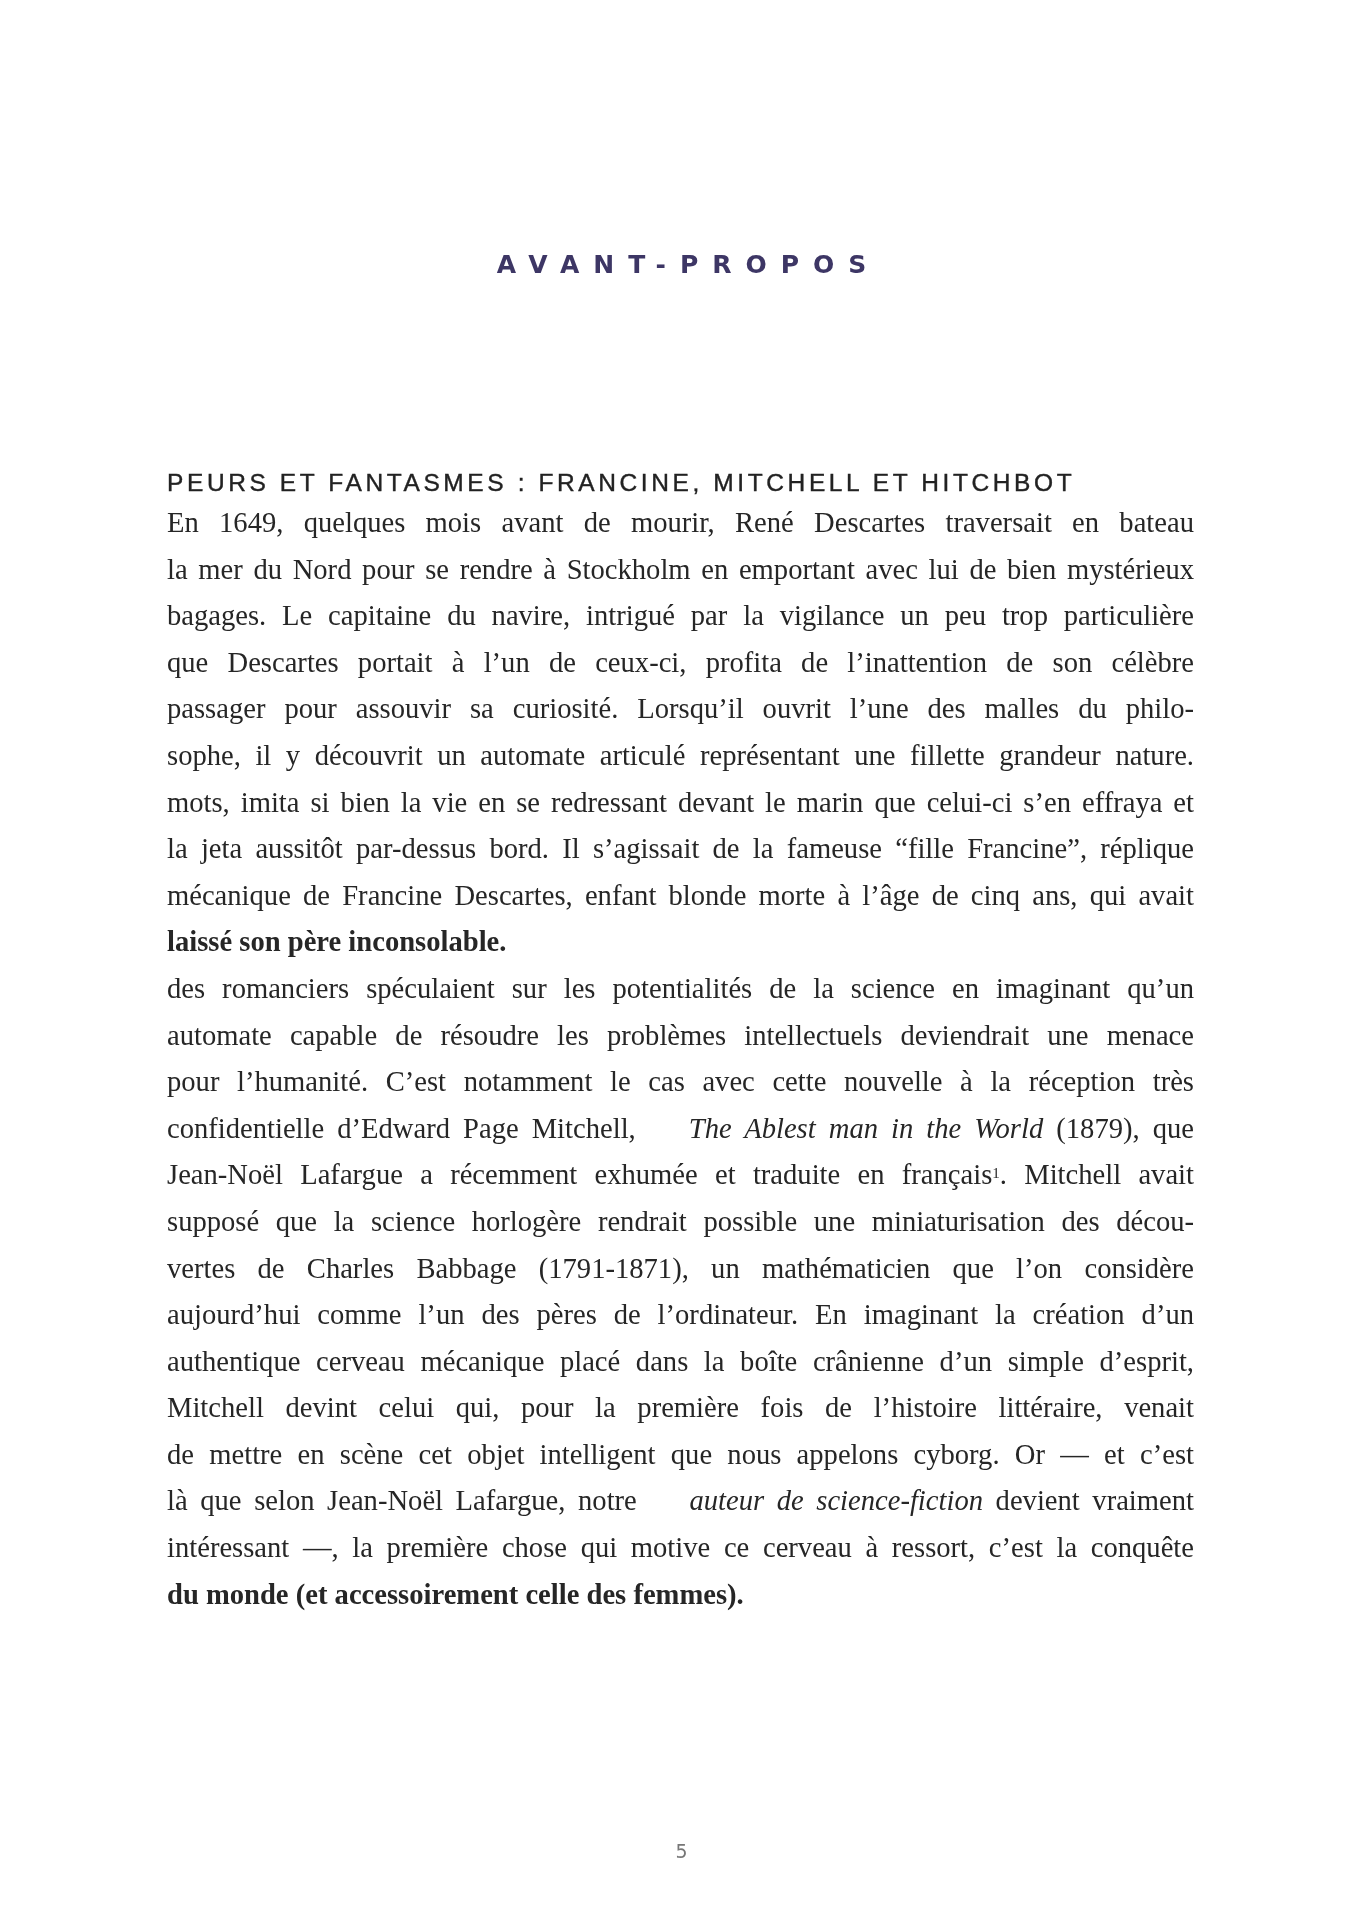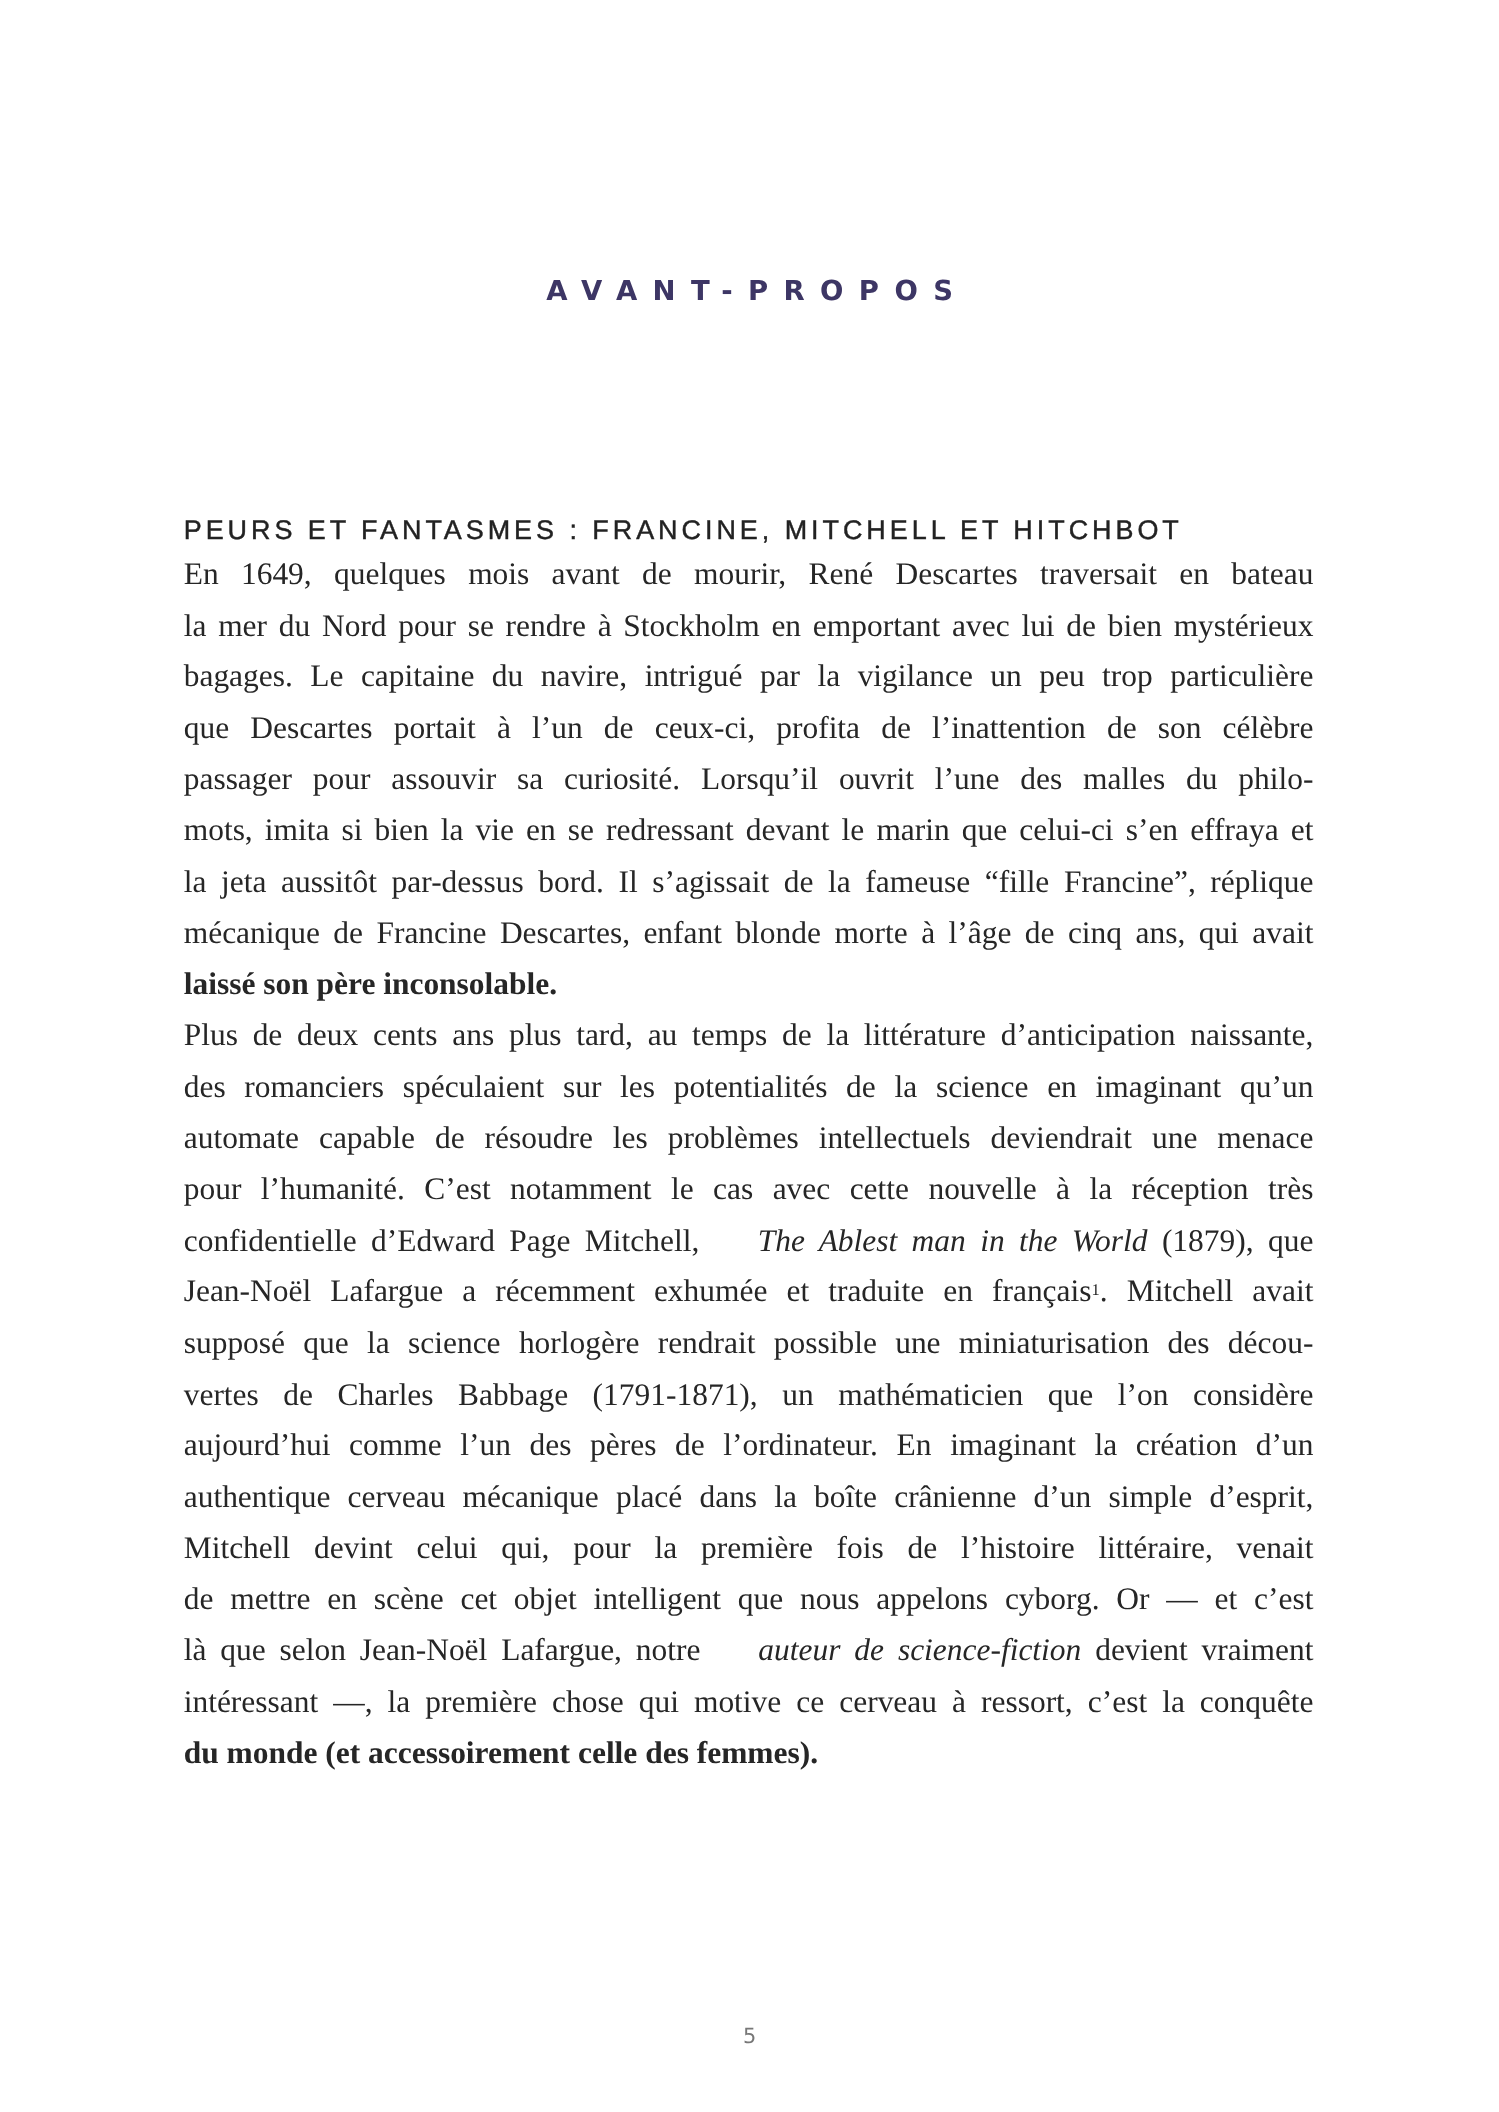--- a/index.html
+++ b/index.html
@@ -122,37 +122,37 @@
       <span class="line">
           <span class="justify-wrap">bagages. Le capitaine du navire, intrigué par la vigilance un peu trop particulière</span>
         </span>
       <span class="line">
           <span class="justify-wrap">que Descartes portait à l’un de ceux-ci, profita de l’inattention de son célèbre</span>
         </span>
       <span class="line">
           <span class="justify-wrap">passager pour assouvir sa curiosité. Lorsqu’il ouvrit l’une des malles du philo-</span>
         </span>
       <span class="line">
+          <span class="justify-wrap">sophe, il y découvrit un automate articulé représentant une fillette grandeur nature.</span>
+        </span>
+      <span class="line">
           <span class="justify-wrap">mots, imita si bien la vie en se redressant devant le marin que celui-ci s’en effraya et</span>
         </span>
       <span class="line">
           <span class="justify-wrap">la jeta aussitôt par-dessus bord. Il s’agissait de la fameuse “fille Francine”, réplique</span>
         </span>
       <span class="line">
           <span class="justify-wrap">mécanique de Francine Descartes, enfant blonde morte à l’âge de cinq ans, qui avait</span>
         </span>
       <span class="line last">
           <span class="justify-wrap last">laissé son père inconsolable.</span>
         </span>
     </div>
 
     <div class="body-text">
-      <span class="line">
-          <span class="justify-wrap">Plus de deux cents ans plus tard, au temps de la littérature d’anticipation naissante,</span>
-        </span>
       <span class="line">
           <span class="justify-wrap">des romanciers spéculaient sur les potentialités de la science en imaginant qu’un</span>
         </span>
       <span class="line">
           <span class="justify-wrap">automate capable de résoudre les problèmes intellectuels deviendrait une menace</span>
         </span>
       <span class="line">
           <span class="justify-wrap">pour l’humanité. C’est notamment le cas avec cette nouvelle à la réception très</span>
         </span>
       <span class="line">

